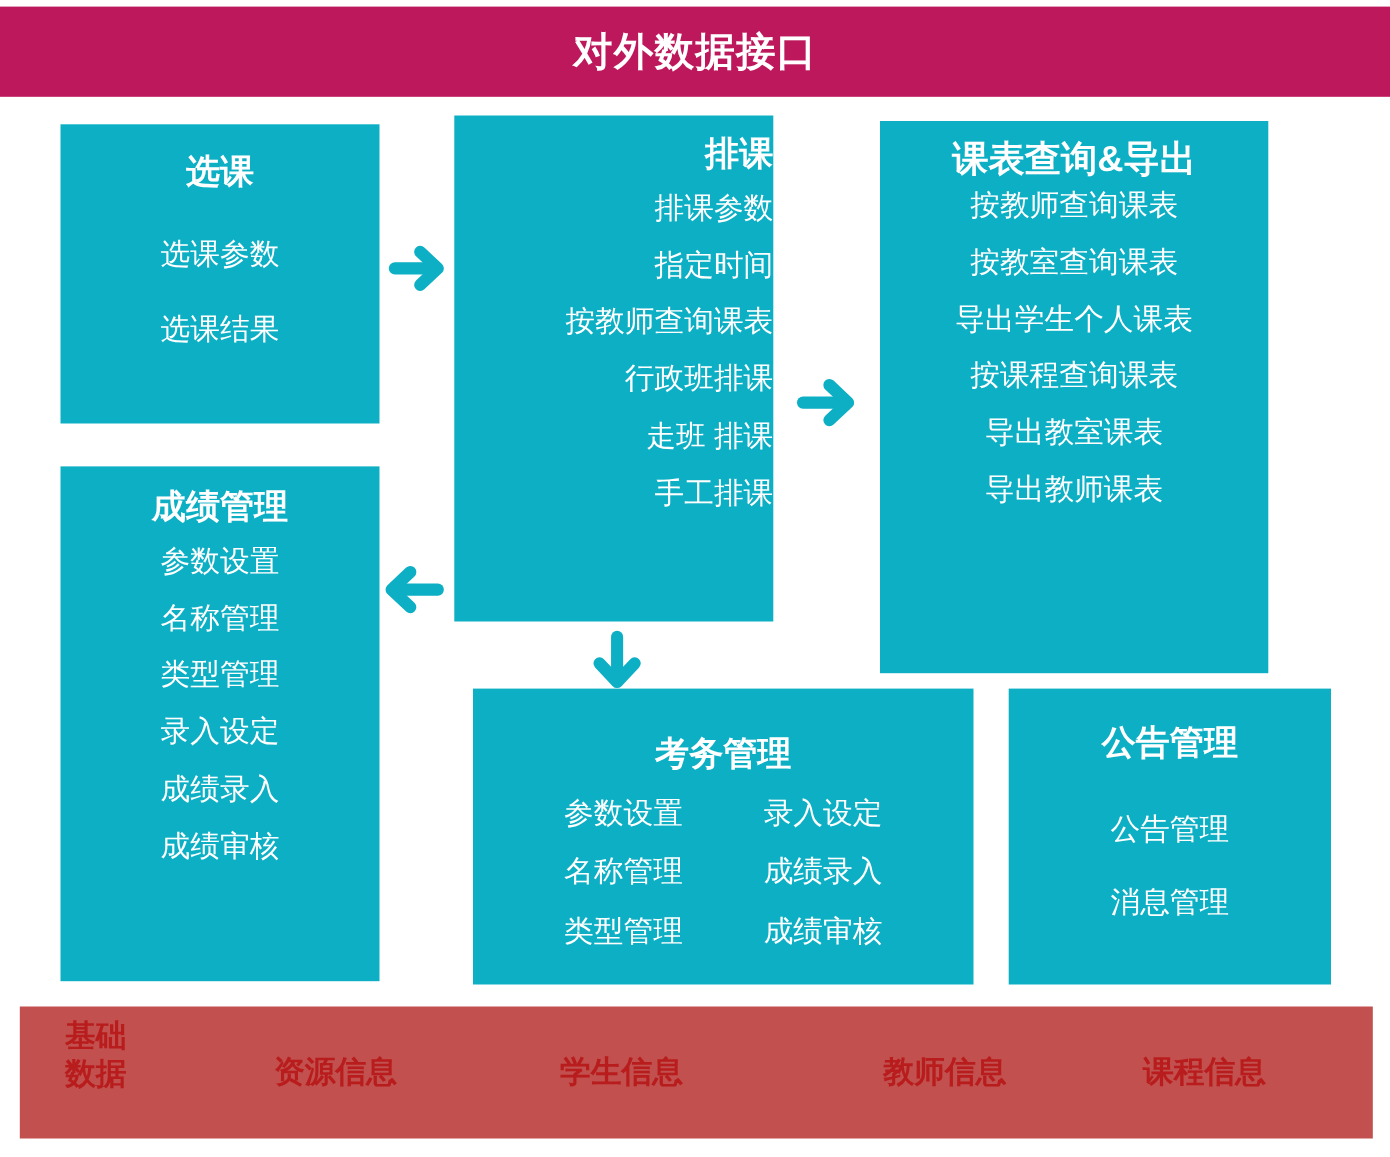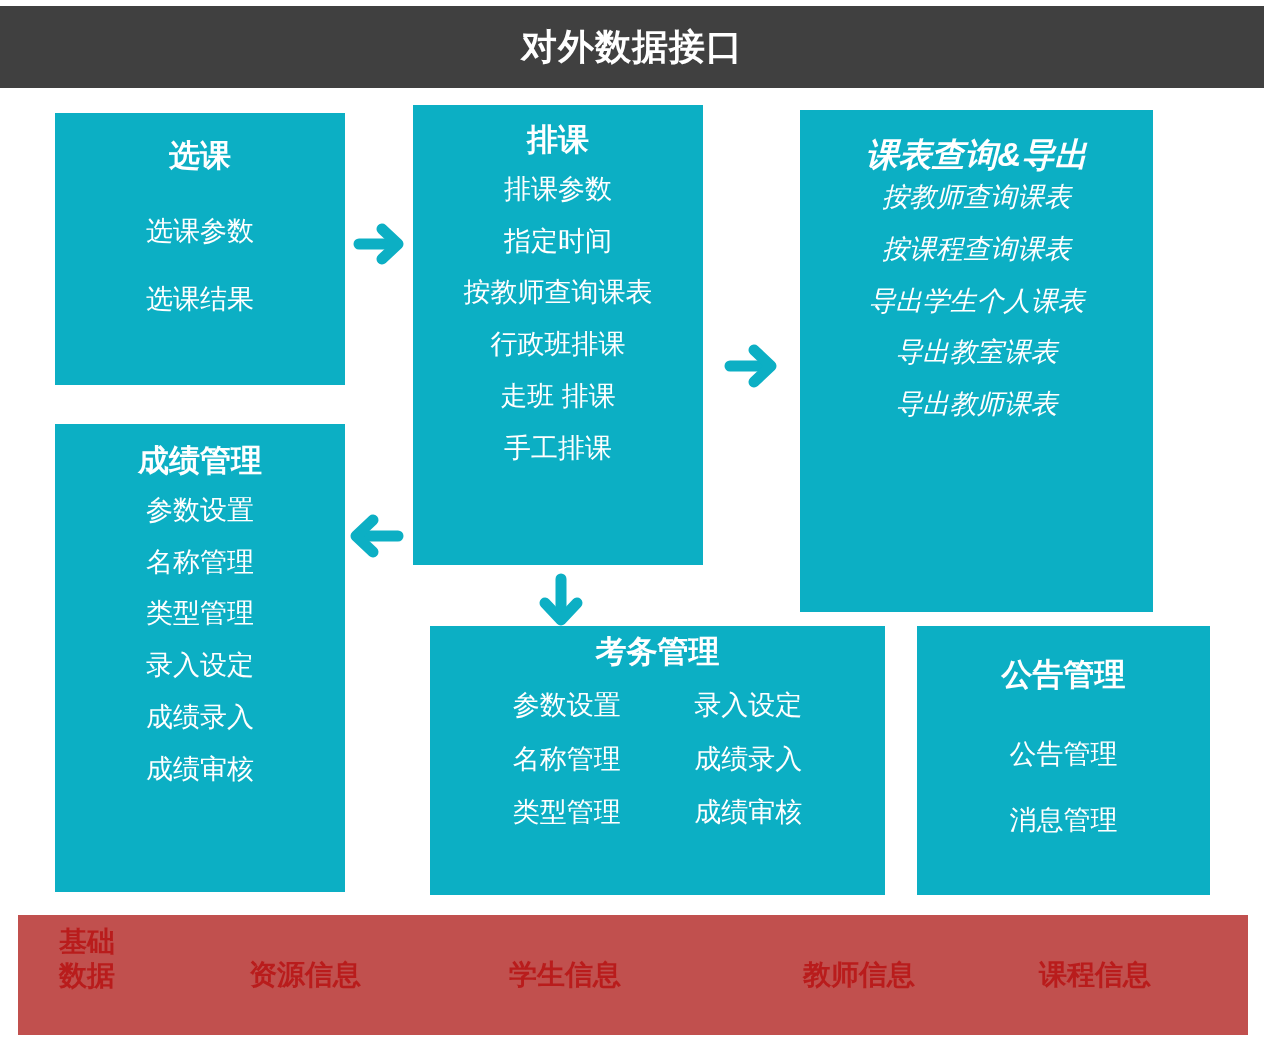--- a/index.html
+++ b/index.html
@@ -16,21 +16,21 @@
     color: #ffffff;
   }
 
   
   .top-banner {
     position: absolute;
     left: 0;
     top: 6px;
     width: 1264px;
     height: 82px;
-    background: #404040;
+    background: #be185d;
     display: flex;
     align-items: center;
     justify-content: center;
   }
   .top-banner-title {
     font-size: 36px;
     font-weight: bold;
     color: #ffffff;
     letter-spacing: 1px;
     line-height: 1;
@@ -65,42 +65,43 @@
   #mod-xuanke {
     left: 55px; top: 113px; width: 290px; height: 272px;
     padding-top: 26px;
   }
   #mod-xuanke .module-title { margin-bottom: 44px; }
   #mod-xuanke .module-item { margin-bottom: 38px; }
 
   #mod-paike {
     left: 413px; top: 105px; width: 290px; height: 460px;
     padding-top: 18px;
+    align-items: flex-end;
   }
   #mod-paike .module-title { margin-bottom: 18px; }
   #mod-paike .module-item { margin-bottom: 22px; }
 
   #mod-kebiao {
     left: 800px; top: 110px; width: 353px; height: 502px;
-    padding-top: 27px;
-    font-style: italic;
+    padding-top: 16px;
   }
   #mod-kebiao .module-title { margin-bottom: 10px; font-size: 33px; }
   #mod-kebiao .module-item { margin-bottom: 22px; }
 
   #mod-chengji {
     left: 55px; top: 424px; width: 290px; height: 468px;
     padding-top: 20px;
   }
   #mod-chengji .module-title { margin-bottom: 18px; }
   #mod-chengji .module-item { margin-bottom: 22px; }
 
   #mod-kaowu {
     left: 430px; top: 626px; width: 455px; height: 269px;
     padding-top: 9px;
+    justify-content: center;
   }
   #mod-kaowu .module-title { margin-bottom: 22px; }
   .kaowu-grid {
     width: 100%;
     display: grid;
     grid-template-columns: 1fr 1fr;
     row-gap: 24px;
     padding: 0 46px;
     box-sizing: border-box;
   }
@@ -165,22 +166,23 @@
   <div class="module-item">指定时间</div>
   <div class="module-item">按教师查询课表</div>
   <div class="module-item">行政班排课</div>
   <div class="module-item">走班 排课</div>
   <div class="module-item">手工排课</div>
 </div>
 
 <div class="module" id="mod-kebiao">
   <div class="module-title">课表查询&amp;导出</div>
   <div class="module-item">按教师查询课表</div>
+  <div class="module-item">按教室查询课表</div>
+  <div class="module-item">导出学生个人课表</div>
   <div class="module-item">按课程查询课表</div>
-  <div class="module-item">导出学生个人课表</div>
   <div class="module-item">导出教室课表</div>
   <div class="module-item">导出教师课表</div>
 </div>
 
 <div class="module" id="mod-chengji">
   <div class="module-title">成绩管理</div>
   <div class="module-item">参数设置</div>
   <div class="module-item">名称管理</div>
   <div class="module-item">类型管理</div>
   <div class="module-item">录入设定</div>

